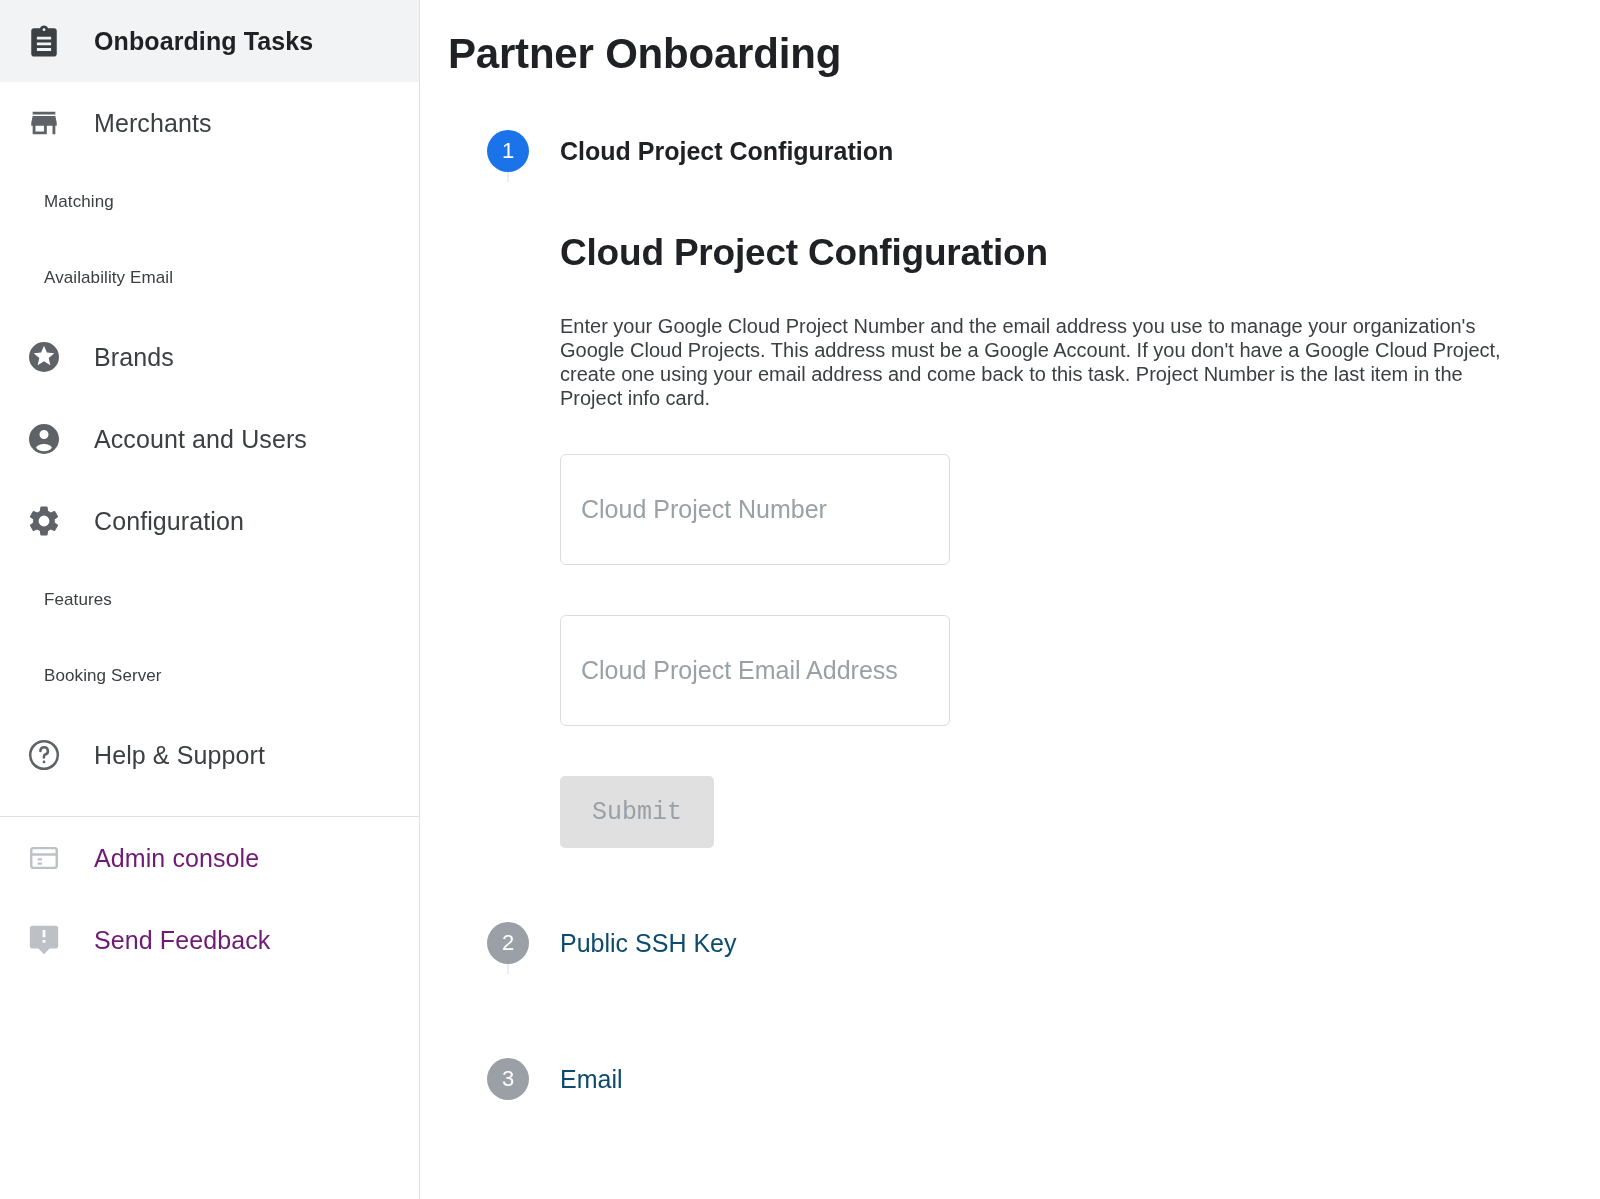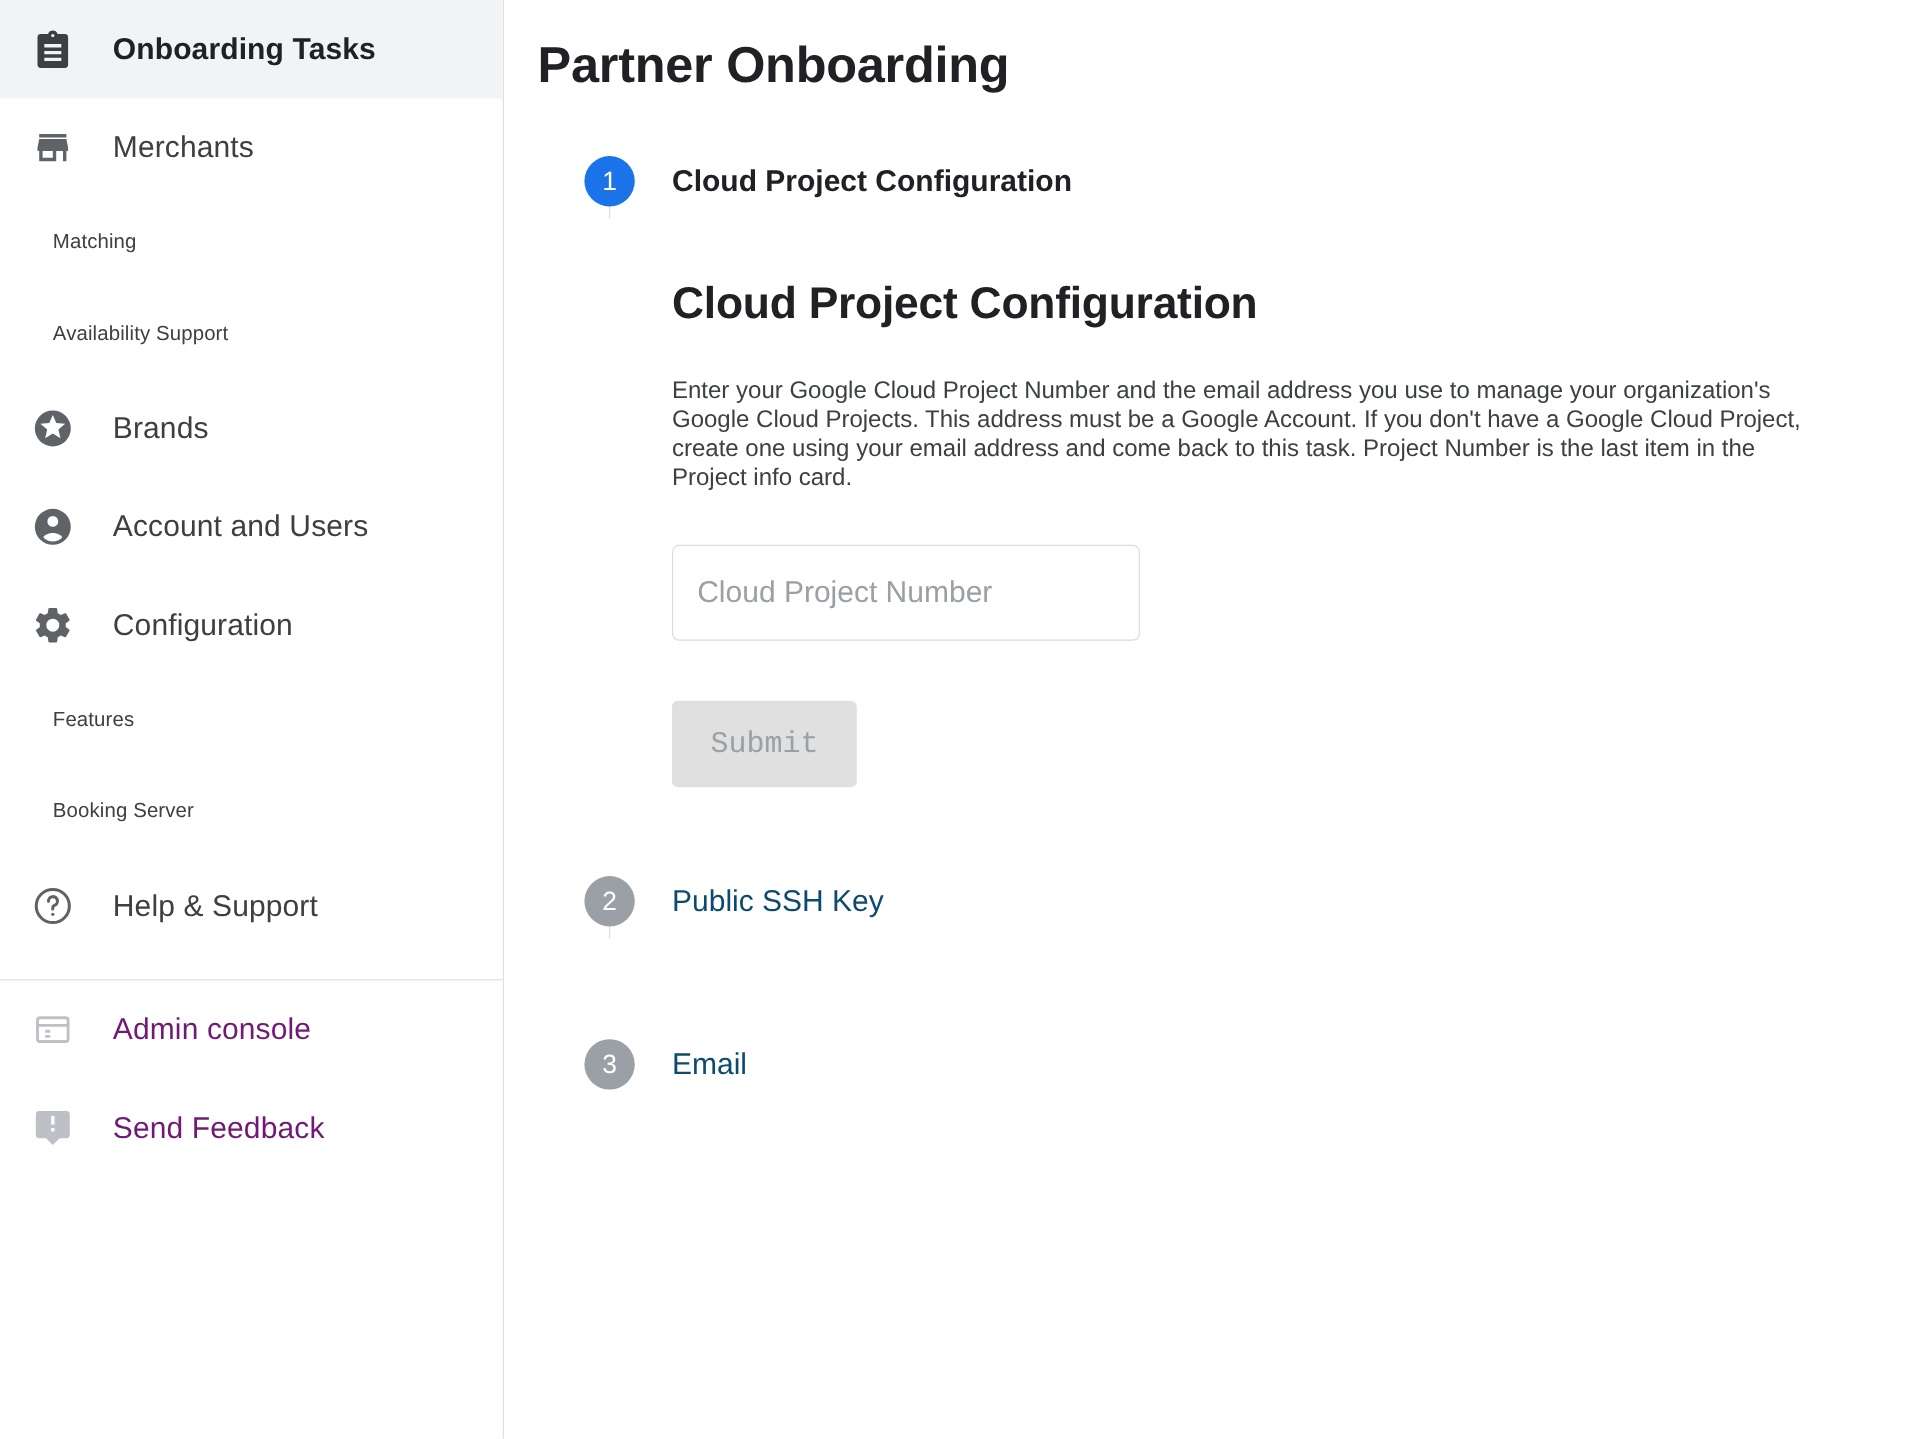--- a/index.html
+++ b/index.html
@@ -163,21 +163,21 @@
   }
   .panel-desc {
     font-size: 20px;
     line-height: 1.2;
     color: #3c4043;
     margin: 0 0 44px 0;
     max-width: 960px;
   }
   .text-field {
     width: 390px;
-    height: 80px;
+    height: 111px;
     border: 1px solid #dadce0;
     border-radius: 6px;
     background: #fff;
     font-size: 25px;
     color: #3c4043;
     padding: 0 20px;
     display: block;
     margin-bottom: 50px;
     font-family: "Liberation Sans", sans-serif;
   }
@@ -217,21 +217,21 @@
           </svg>
       </span>
       <span class="nav-label">Merchants</span>
     </div>
 
     <div class="nav-item sub">
       <span class="nav-label">Matching</span>
     </div>
 
     <div class="nav-item sub">
-      <span class="nav-label">Availability Support</span>
+      <span class="nav-label">Availability Email</span>
     </div>
 
     <div class="nav-item">
       <span class="nav-icon">
         <svg width="36" height="36" viewBox="0 0 24 24" fill="#5f6368">
             <path d="M12 2a10 10 0 1 0 0 20 10 10 0 0 0 0-20zm4.24 15.5L12 14.9l-4.24 2.6 1.12-4.83-3.74-3.25 4.93-.42L12 4.5l1.93 4.5 4.93.42-3.74 3.25 1.12 4.83z"></path>
           </svg>
       </span>
       <span class="nav-label">Brands</span>
     </div>
@@ -310,20 +310,21 @@
         </div>
         <div class="step-body">
           <div class="step-heading">Cloud Project Configuration</div>
 
           <div class="panel">
             <div class="panel-title">Cloud Project Configuration</div>
             <p class="panel-desc">Enter your Google Cloud Project Number and the email address you use to manage your organization's Google Cloud Projects. This address must be a Google Account. If you don't have a Google Cloud Project, create one using your email address and come back to this task. Project Number is the last item in the Project info card.</p>
 
             <input class="text-field" type="text" placeholder="Cloud Project Number" style="">
 
+            <input class="text-field" type="text" placeholder="Cloud Project Email Address" style="">
 
             <button class="submit-btn">Submit</button>
           </div>
         </div>
       </div>
 
       <div class="step">
         <div class="step-marker-col">
           <div class="step-circle">2</div>
           <div class="step-line"></div>

